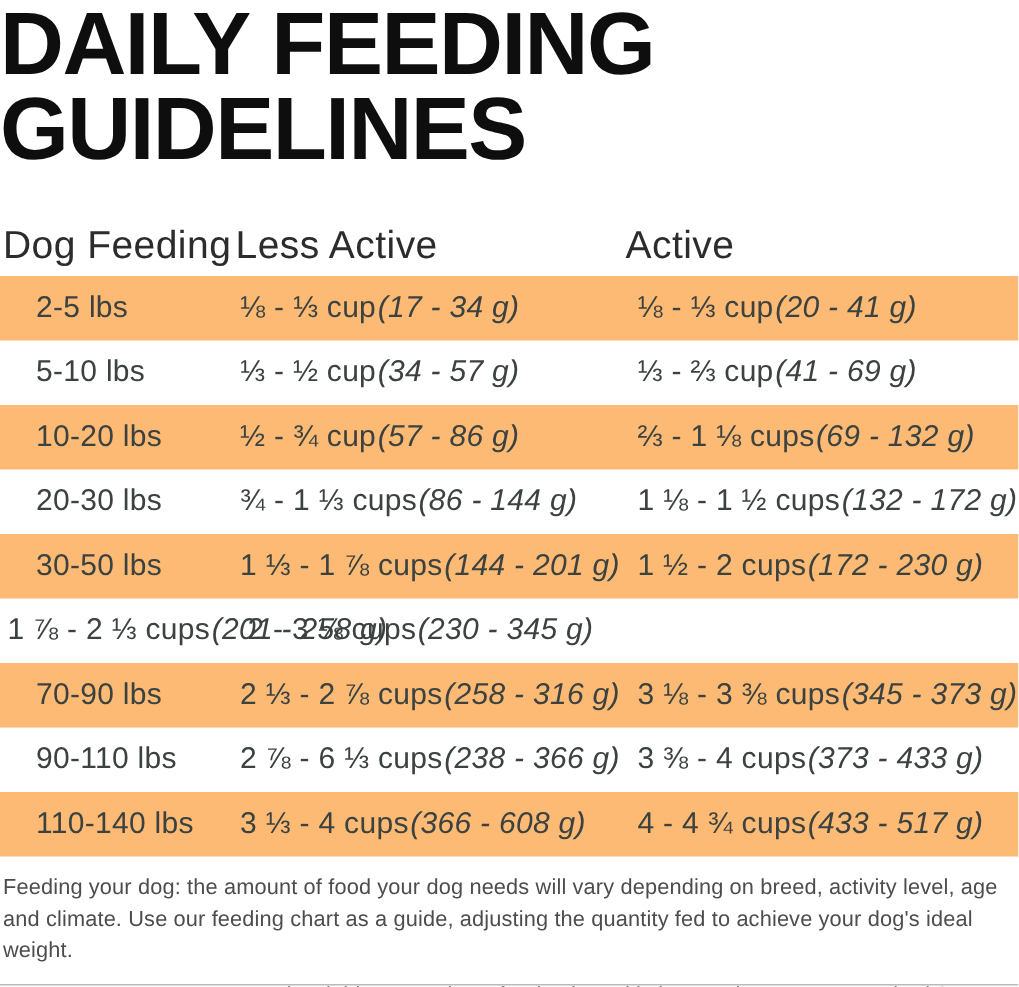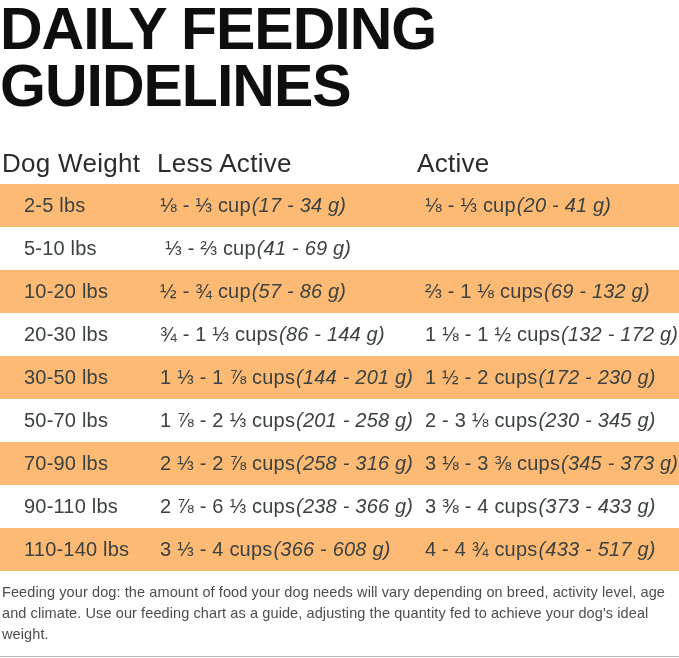--- a/index.html
+++ b/index.html
@@ -69,33 +69,34 @@
 <div class="page">
 
   <h1 class="title">
     <span class="title-line">DAILY FEEDING</span>
     <span class="title-line">GUIDELINES</span>
   </h1>
 
   <div class="table">
 
     <div class="row header">
-      <div class="cell c1">Dog Weight</div>
+      <div class="cell c1">Dog Feeding</div>
       <div class="cell c2">Less Active</div>
       <div class="cell c3">Active</div>
     </div>
 
     <div class="row data mint">
       <div class="cell c1">2-5 lbs</div>
       <div class="cell c2"><span class="cups">⅛ - ⅓ cup</span><span class="grams">(17 - 34 g)</span></div>
       <div class="cell c3"><span class="cups">⅛ - ⅓ cup</span><span class="grams">(20 - 41 g)</span></div>
     </div>
 
     <div class="row data">
       <div class="cell c1">5-10 lbs</div>
+      <div class="cell c2"><span class="cups">⅓ - ½ cup</span><span class="grams">(34 - 57 g)</span></div>
       <div class="cell c3"><span class="cups">⅓ - ⅔ cup</span><span class="grams">(41 - 69 g)</span></div>
     </div>
 
     <div class="row data mint">
       <div class="cell c1">10-20 lbs</div>
       <div class="cell c2"><span class="cups">½ - ¾ cup</span><span class="grams">(57 - 86 g)</span></div>
       <div class="cell c3"><span class="cups">⅔ - 1 ⅛ cups</span><span class="grams">(69 - 132 g)</span></div>
     </div>
 
     <div class="row data">
@@ -104,21 +105,20 @@
       <div class="cell c3"><span class="cups">1 ⅛ - 1 ½ cups</span><span class="grams">(132 - 172 g)</span></div>
     </div>
 
     <div class="row data mint">
       <div class="cell c1">30-50 lbs</div>
       <div class="cell c2"><span class="cups">1 ⅓ - 1 ⅞ cups</span><span class="grams">(144 - 201 g)</span></div>
       <div class="cell c3"><span class="cups">1 ½ - 2 cups</span><span class="grams">(172 - 230 g)</span></div>
     </div>
 
     <div class="row data">
-      <div class="cell c1">50-70 lbs</div>
       <div class="cell c2"><span class="cups">1 ⅞ - 2 ⅓ cups</span><span class="grams">(201 - 258 g)</span></div>
       <div class="cell c3"><span class="cups">2 - 3 ⅛ cups</span><span class="grams">(230 - 345 g)</span></div>
     </div>
 
     <div class="row data mint">
       <div class="cell c1">70-90 lbs</div>
       <div class="cell c2"><span class="cups">2 ⅓ - 2 ⅞ cups</span><span class="grams">(258 - 316 g)</span></div>
       <div class="cell c3"><span class="cups">3 ⅛ - 3 ⅜ cups</span><span class="grams">(345 - 373 g)</span></div>
     </div>
 

